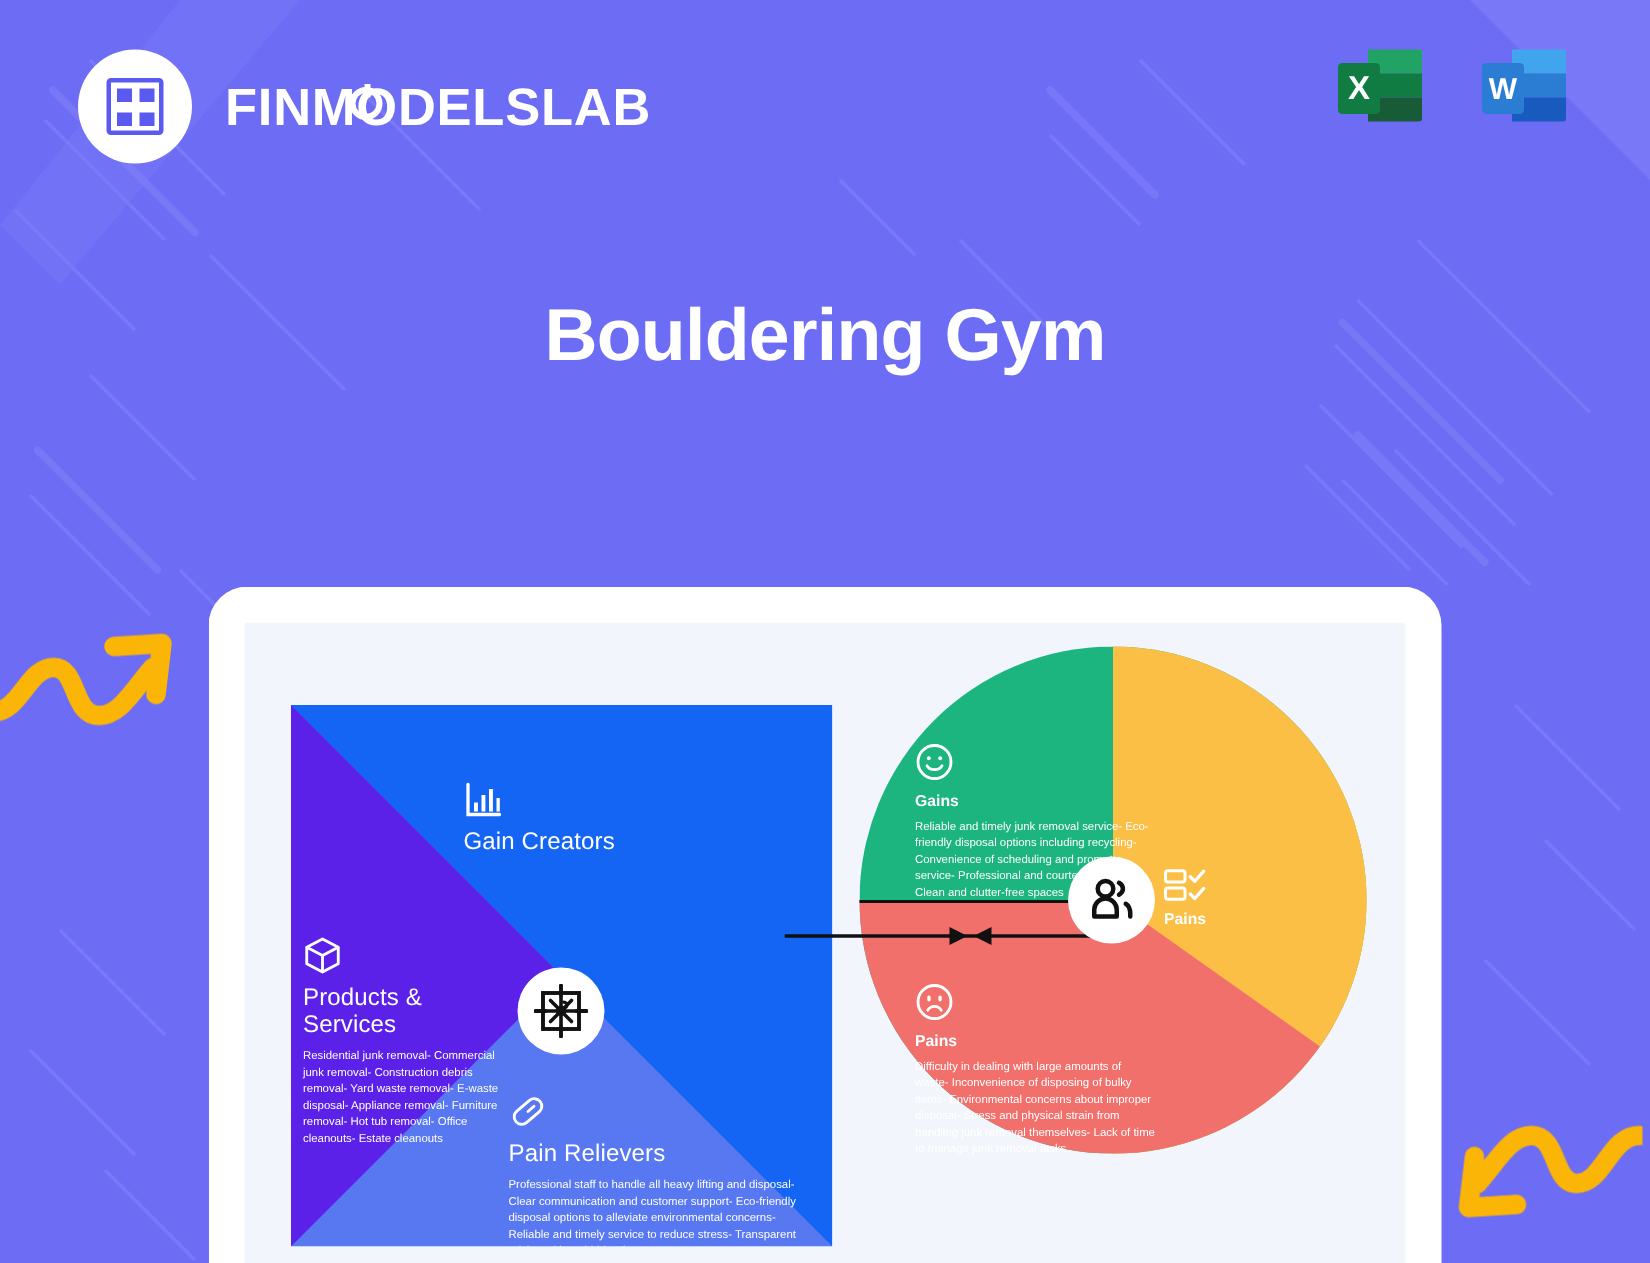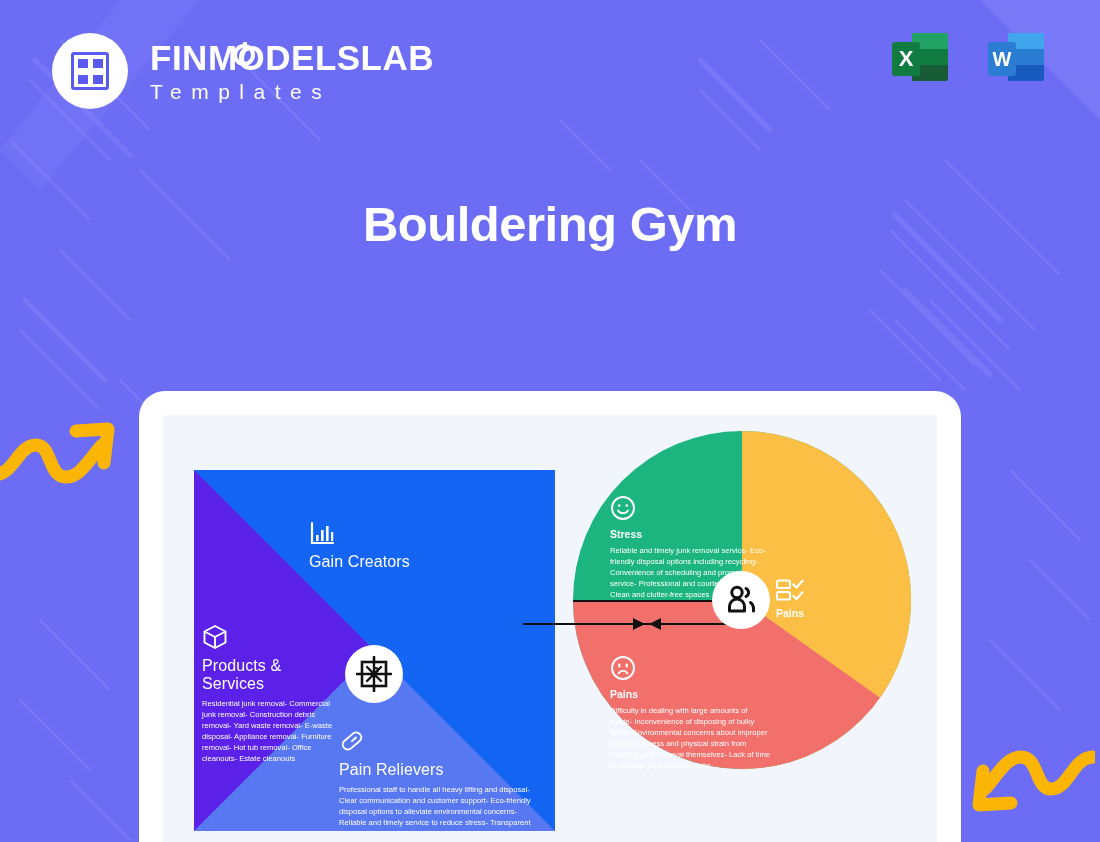--- a/index.html
+++ b/index.html
@@ -171,21 +171,20 @@
           <span class="cell c2"></span>
         <span class="cell c3"></span>
           <span class="cell c4"></span>
       </div>
     </div>
     <div class="brand-text">
       <div class="brand-name">
         <span>FINMODELSLAB</span>
         <span class="om"></span>
       </div>
-      <div class="brand-sub">Templates</div>
     </div>
   </div>
 
   <div class="office-icons">
     <div class="office-icon">
       <svg width="64" height="64" viewBox="0 0 64 64">
         <path d="M24 4 H58 A2 2 0 0 1 60 6 V20 H24 Z" fill="#21A366"></path>
         <path d="M24 20 H60 V36 H24 Z" fill="#107C41"></path>
         <path d="M24 36 H60 V50 A2 2 0 0 1 58 52 H24 Z" fill="#185C37"></path>
         <rect x="4" y="13" width="28" height="34" rx="3" fill="#107C41"></rect>
@@ -302,21 +301,21 @@
         </g>
       </svg>
 
       <div class="cc-text gains-block">
         <svg width="26" height="26" viewBox="0 0 26 26" style="margin-bottom:7px;display:block;">
           <circle cx="13" cy="13" r="11" fill="none" stroke="#ffffff" stroke-width="1.9"></circle>
           <circle cx="9.2" cy="10.5" r="1.3" fill="#ffffff"></circle>
           <circle cx="16.8" cy="10.5" r="1.3" fill="#ffffff"></circle>
           <path d="M8 15.5 C10 19 16 19 18 15.5" stroke="#ffffff" stroke-width="1.8" fill="none" stroke-linecap="round"></path>
         </svg>
-        <div class="cc-head">Stress</div>
+        <div class="cc-head">Gains</div>
         <div class="cc-body">Reliable and timely junk removal service- Eco-friendly disposal options including recycling- Convenience of scheduling and prompt service- Professional and courteous staff- Clean and clutter-free spaces</div>
       </div>
 
       <div class="cc-text pains-y-block">
         <svg width="30" height="22" viewBox="0 0 30 22" style="margin-bottom:6px;display:block;">
           <rect x="1" y="1.5" width="13" height="7.5" rx="1.6" fill="none" stroke="#ffffff" stroke-width="2"></rect>
           <rect x="1" y="13" width="13" height="7.5" rx="1.6" fill="none" stroke="#ffffff" stroke-width="2"></rect>
           <path d="M17.5 5.5 L20.5 8.5 L26.5 1.8" stroke="#ffffff" stroke-width="2.2" fill="none" stroke-linecap="round" stroke-linejoin="round"></path>
           <path d="M17.5 17 L20.5 20 L26.5 13.3" stroke="#ffffff" stroke-width="2.2" fill="none" stroke-linecap="round" stroke-linejoin="round"></path>
         </svg>

